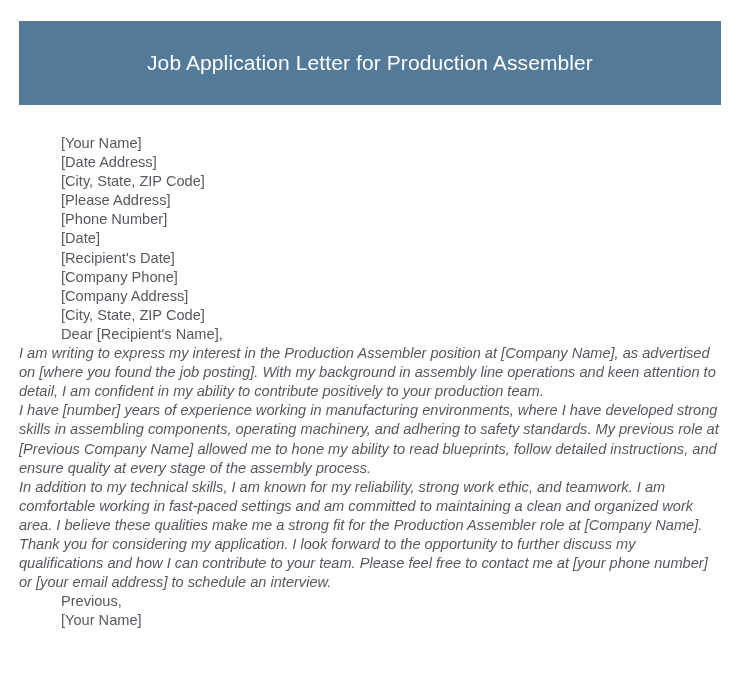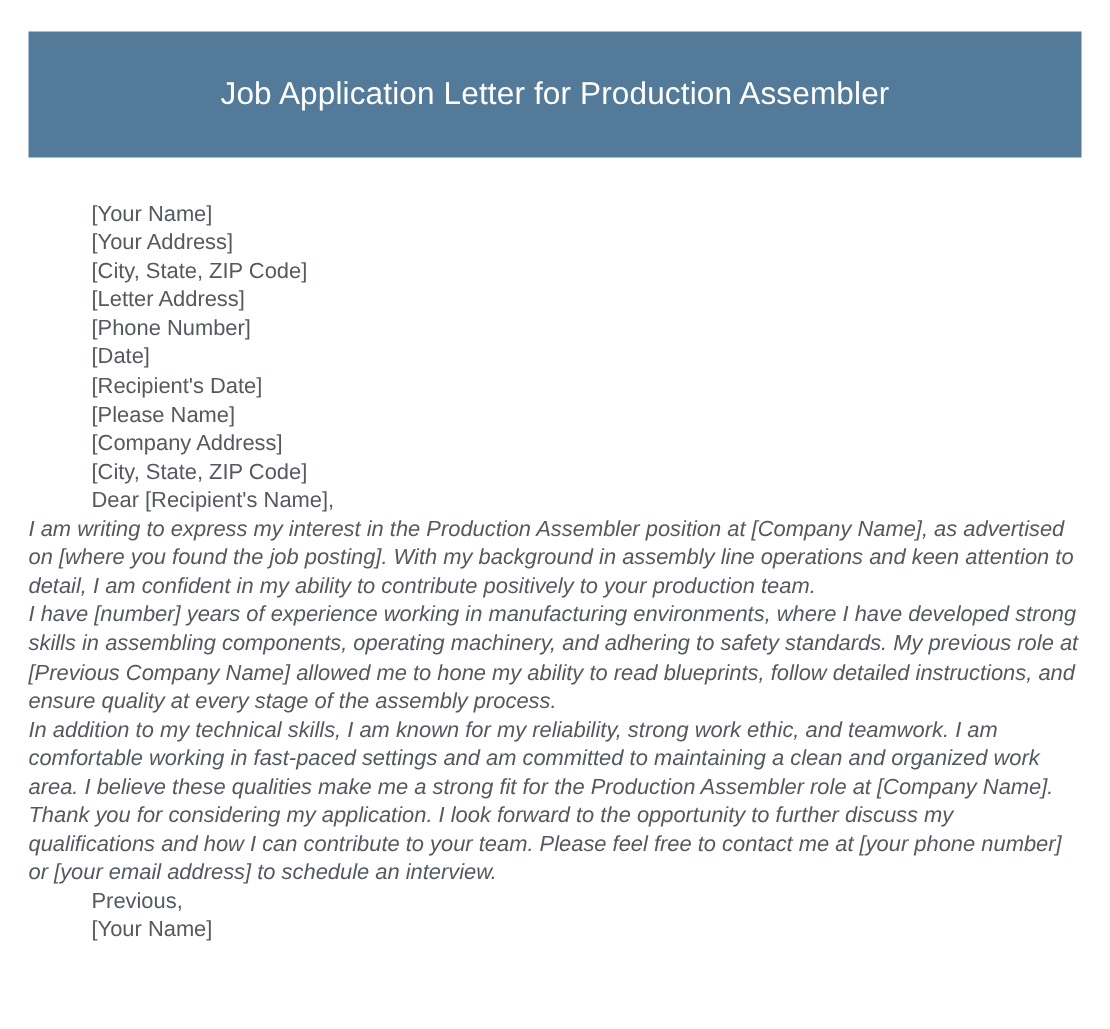--- a/index.html
+++ b/index.html
@@ -69,27 +69,27 @@
 <div class="page">
 
   <div class="letter-header">
     <div class="letter-title">Job Application Letter for Production Assembler</div>
   </div>
 
   <div class="letter-body">
 
     <div>
       <span class="letter-line">[Your Name]</span>
-      <span class="letter-line">[Your Address]</span>
+      <span class="letter-line">[Date Address]</span>
       <span class="letter-line">[City, State, ZIP Code]</span>
-      <span class="letter-line">[Letter Address]</span>
+      <span class="letter-line">[Please Address]</span>
       <span class="letter-line">[Phone Number]</span>
       <span class="letter-line">[Date]</span>
       <span class="letter-line">[Recipient's Date]</span>
-      <span class="letter-line">[Please Name]</span>
+      <span class="letter-line">[Company Phone]</span>
       <span class="letter-line">[Company Address]</span>
       <span class="letter-line">[City, State, ZIP Code]</span>
     </div>
 
     <span class="letter-line">Dear [Recipient's Name],</span>
 
     <p class="letter-para">I am writing to express my interest in the Production Assembler position at [Company Name], as advertised on [where you found the job posting]. With my background in assembly line operations and keen attention to detail, I am confident in my ability to contribute positively to your production team.</p>
     <p class="letter-para">I have [number] years of experience working in manufacturing environments, where I have developed strong skills in assembling components, operating machinery, and adhering to safety standards. My previous role at [Previous Company Name] allowed me to hone my ability to read blueprints, follow detailed instructions, and ensure quality at every stage of the assembly process.</p>
     <p class="letter-para">In addition to my technical skills, I am known for my reliability, strong work ethic, and teamwork. I am comfortable working in fast-paced settings and am committed to maintaining a clean and organized work area. I believe these qualities make me a strong fit for the Production Assembler role at [Company Name].</p>
     <p class="letter-para">Thank you for considering my application. I look forward to the opportunity to further discuss my qualifications and how I can contribute to your team. Please feel free to contact me at [your phone number] or [your email address] to schedule an interview.</p>

